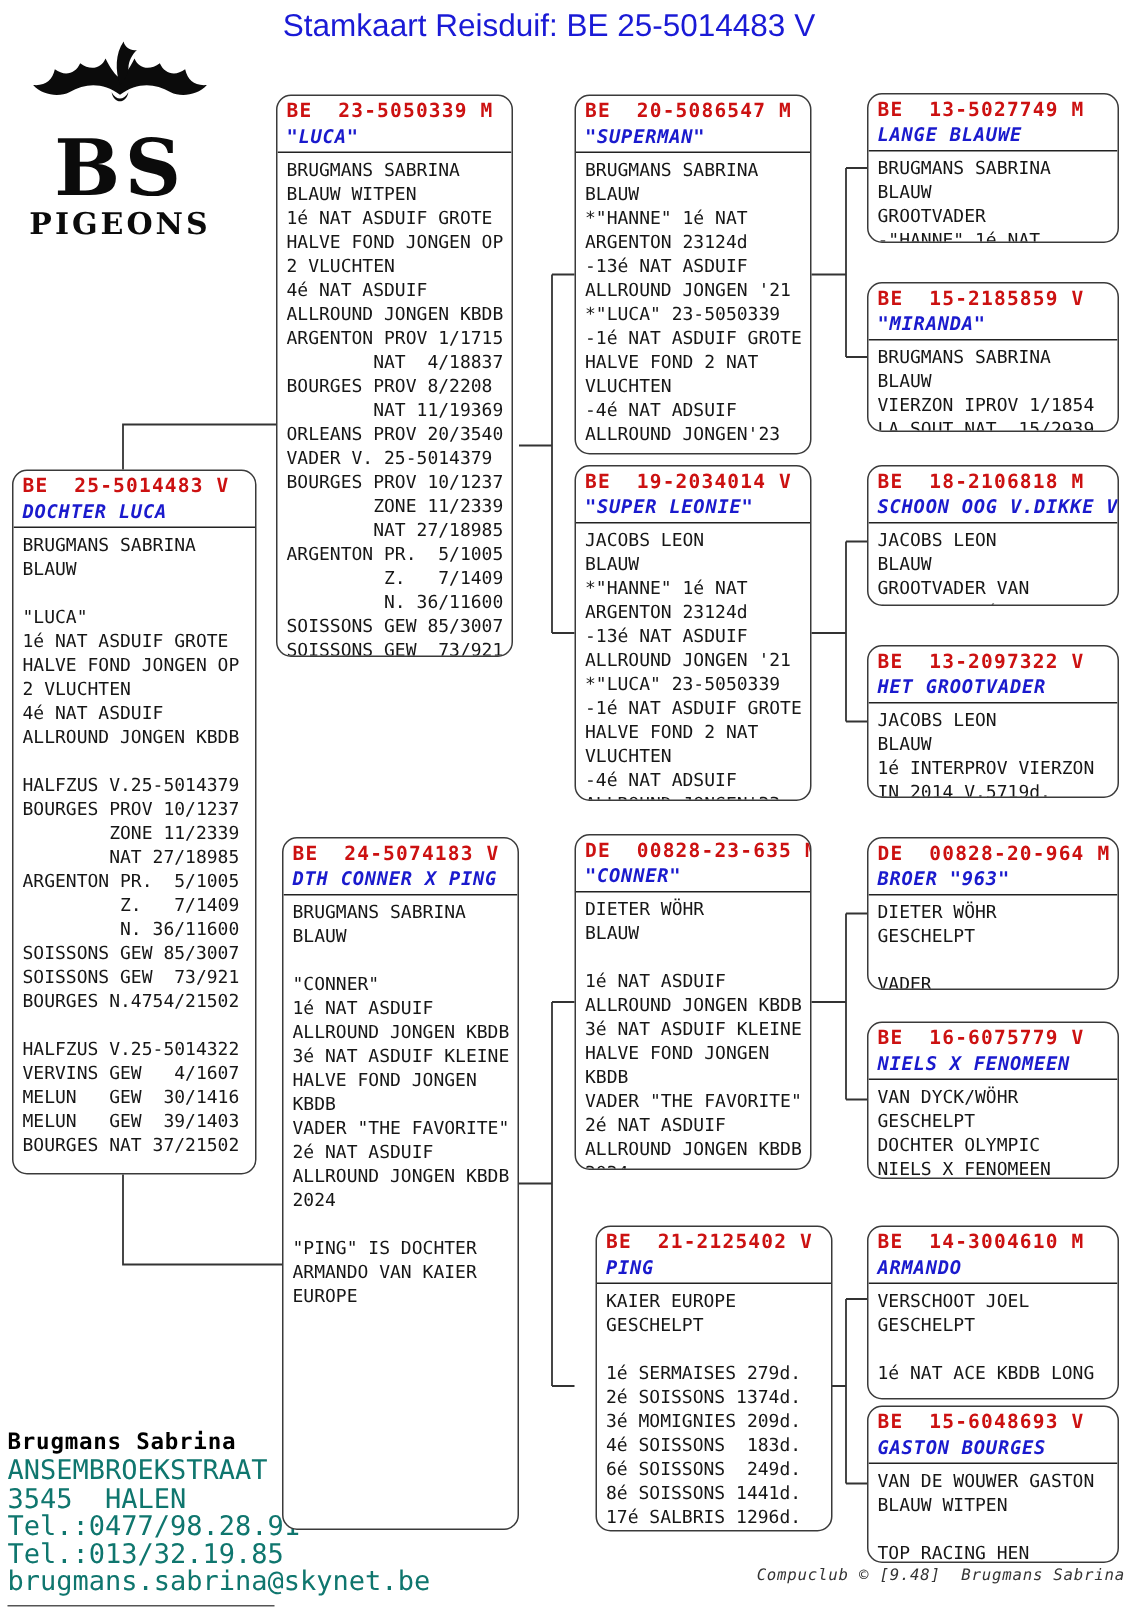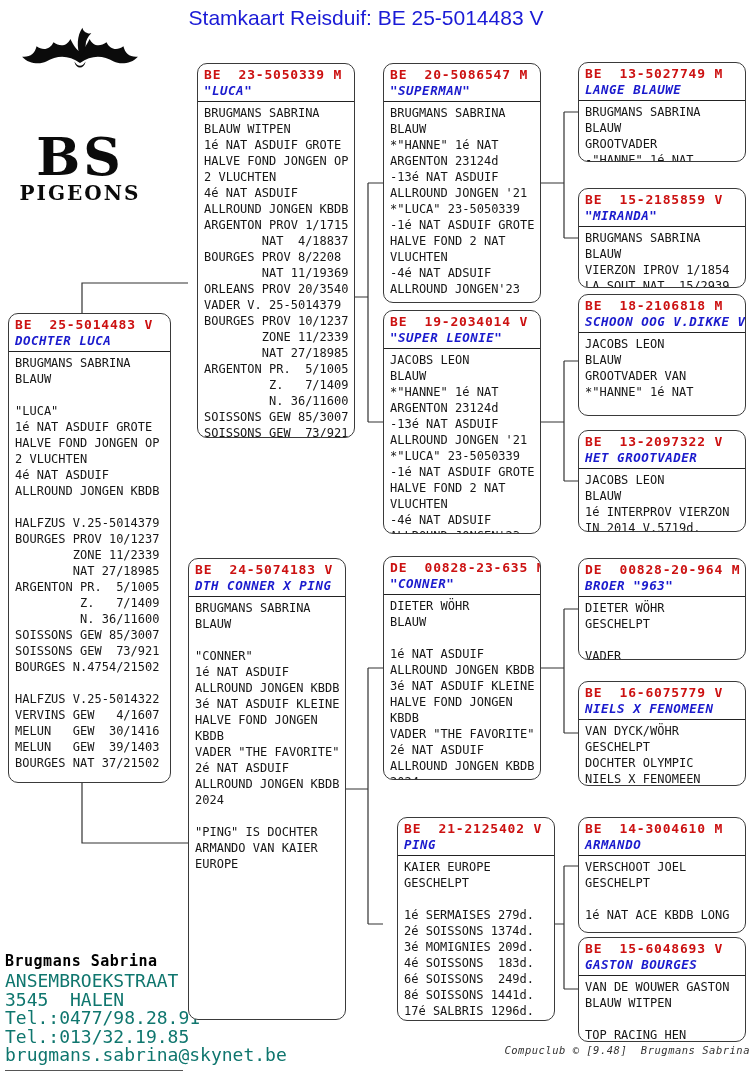--- a/index.html
+++ b/index.html
@@ -2,21 +2,21 @@
 <html><head>
 <meta charset="utf-8">
 <style>
   html,body{margin:0;padding:0;background:#fff;}
   #page{position:relative;width:752px;height:1080px;background:#fff;overflow:hidden;
         font-family:"DejaVu Sans Mono",monospace;}
   #title{position:absolute;top:6px;left:0;width:732px;text-align:center;
          font-family:"Liberation Sans",sans-serif;font-size:21px;color:#1a1ad6;}
   
   #logo{position:absolute;left:6px;top:10px;width:148px;text-align:center;color:#0b0b0b;}
-  #logo .bs{font-family:"DejaVu Serif",serif;font-weight:bold;font-size:52px;line-height:50px;letter-spacing:3px;margin-top:44px;}
+  #logo .bs{font-family:"DejaVu Serif",serif;font-weight:bold;font-size:52px;line-height:50px;letter-spacing:3px;}
   #logo .pig{font-family:"DejaVu Serif",serif;font-weight:bold;font-size:20px;letter-spacing:2px;line-height:22px;}
   
   #wires{position:absolute;left:0;top:0;z-index:0;}
   
   .pbox{position:absolute;z-index:1;background:#fff;border:1px solid #3a3a3a;border-radius:10px;
         box-sizing:border-box;overflow:hidden;}
   .ring{color:#cc1111;font-weight:bold;font-size:13px;line-height:16px;letter-spacing:.8px;padding:3px 6px 0 6px;white-space:pre;}
   .pname{color:#1a1acd;font-weight:bold;font-style:italic;font-size:12.5px;line-height:16px;letter-spacing:.5px;
          padding:0 6px 2px 6px;border-bottom:1px solid #222;white-space:pre;}
   .pbody{color:#161616;font-size:12px;line-height:16px;padding:3px 6px;white-space:pre;}
@@ -83,21 +83,21 @@
 SOISSONS GEW  73/921
 BOURGES N.4754/21502
 
 HALFZUS V.25-5014322
 VERVINS GEW   4/1607
 MELUN   GEW  30/1416
 MELUN   GEW  39/1403
 BOURGES NAT 37/21502</div>
   </div>
 
-  <div class="pbox" style="left:197px;top:63px;width:158px;height:375px">
+  <div class="pbox" style="left:184px;top:63px;width:158px;height:375px">
     <div class="ring">BE  23-5050339 M</div>
     <div class="pname">"LUCA"</div>
     <div class="pbody">BRUGMANS SABRINA
 BLAUW WITPEN
 1é NAT ASDUIF GROTE
 HALVE FOND JONGEN OP
 2 VLUCHTEN
 4é NAT ASDUIF
 ALLROUND JONGEN KBDB
 ARGENTON PROV 1/1715
@@ -217,21 +217,21 @@
 -"HANNE" 1é NAT</div>
   </div>
   <div class="pbox" style="left:578px;top:188px;width:168px;height:100px">
     <div class="ring">BE  15-2185859 V</div>
     <div class="pname">"MIRANDA"</div>
     <div class="pbody">BRUGMANS SABRINA
 BLAUW
 VIERZON IPROV 1/1854
 LA SOUT NAT  15/2939</div>
   </div>
-  <div class="pbox" style="left:578px;top:294px;width:168px;height:122px">
+  <div class="pbox" style="left:578px;top:310px;width:168px;height:94px">
     <div class="ring">BE  18-2106818 M</div>
     <div class="pname">SCHOON OOG V.DIKKE V</div>
     <div class="pbody">JACOBS LEON
 BLAUW
 GROOTVADER VAN
 *"HANNE" 1é NAT</div>
   </div>
   <div class="pbox" style="left:578px;top:430px;width:168px;height:102px">
     <div class="ring">BE  13-2097322 V</div>
     <div class="pname">HET GROOTVADER</div>

